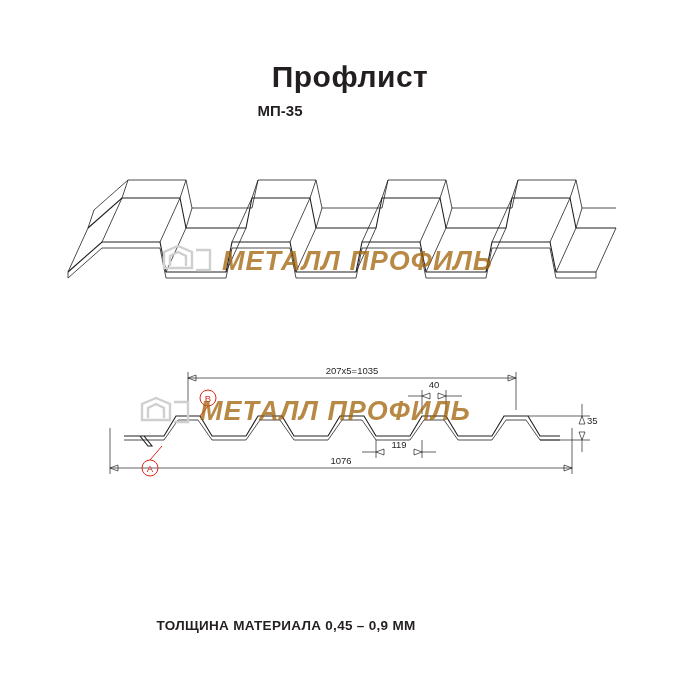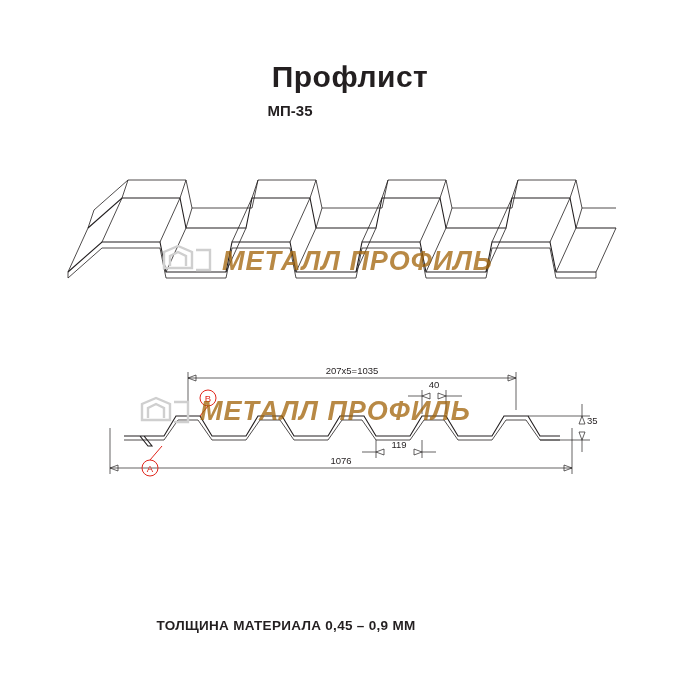--- a/index.html
+++ b/index.html
@@ -32,21 +32,20 @@
   }
   .subtitle {
     position: absolute;
     top: 102px;
     left: 0;
     width: 560px;
     text-align: center;
     font-size: 15px;
     font-weight: bold;
     color: #231f20;
-    margin-left: 10px;
   }
   .footnote {
     position: absolute;
     top: 618px;
     left: 0;
     width: 572px;
     text-align: center;
     font-size: 13.5px;
     font-weight: bold;
     color: #231f20;

